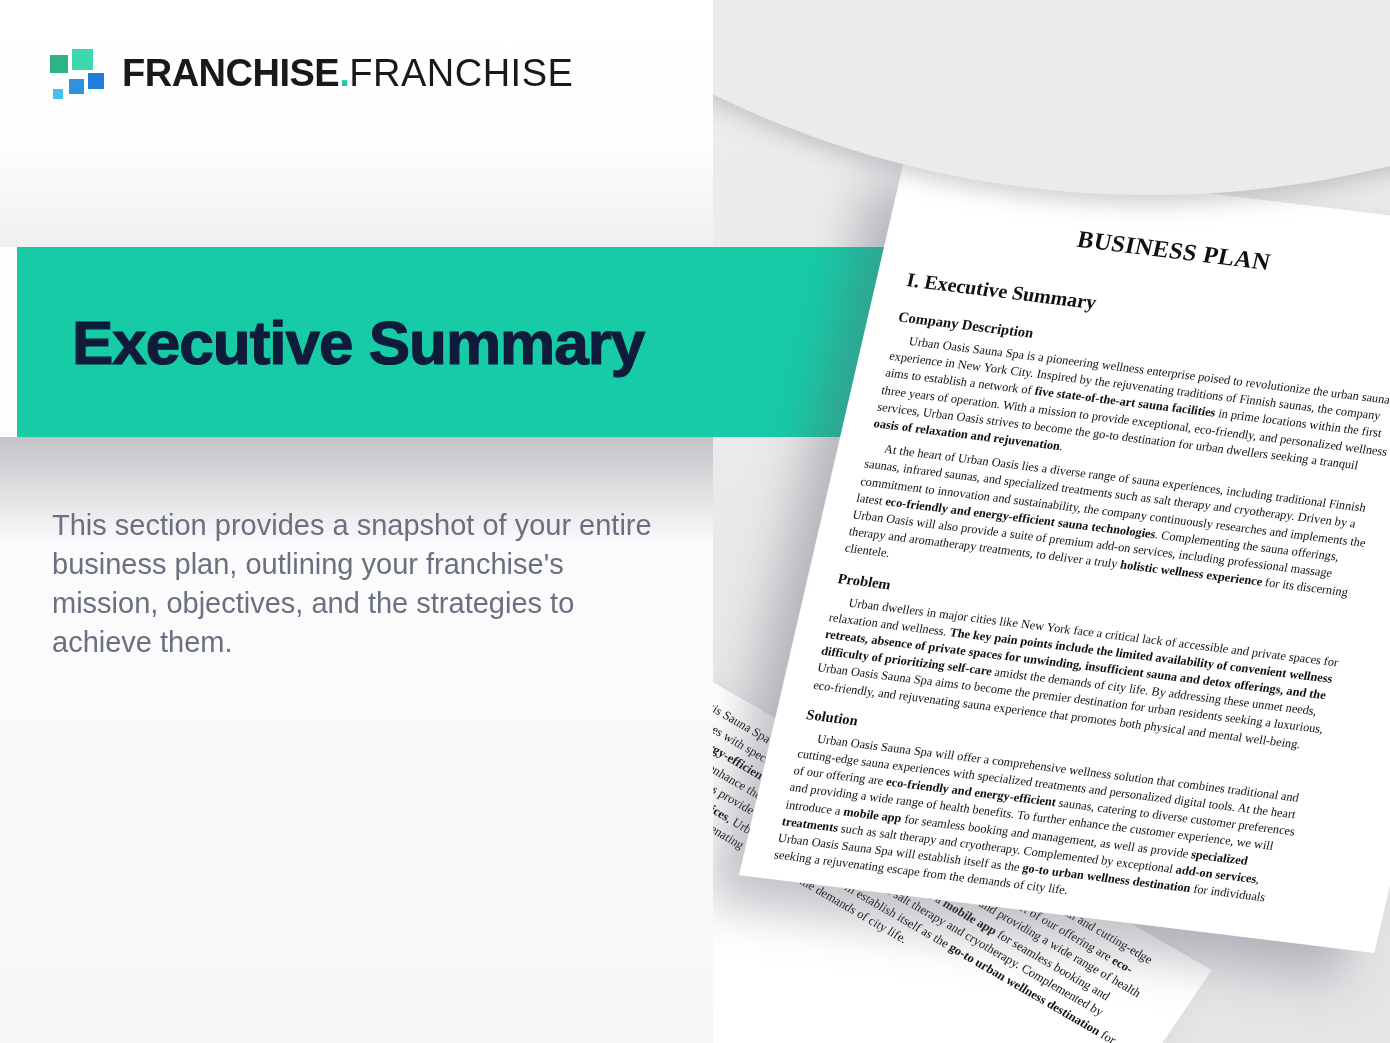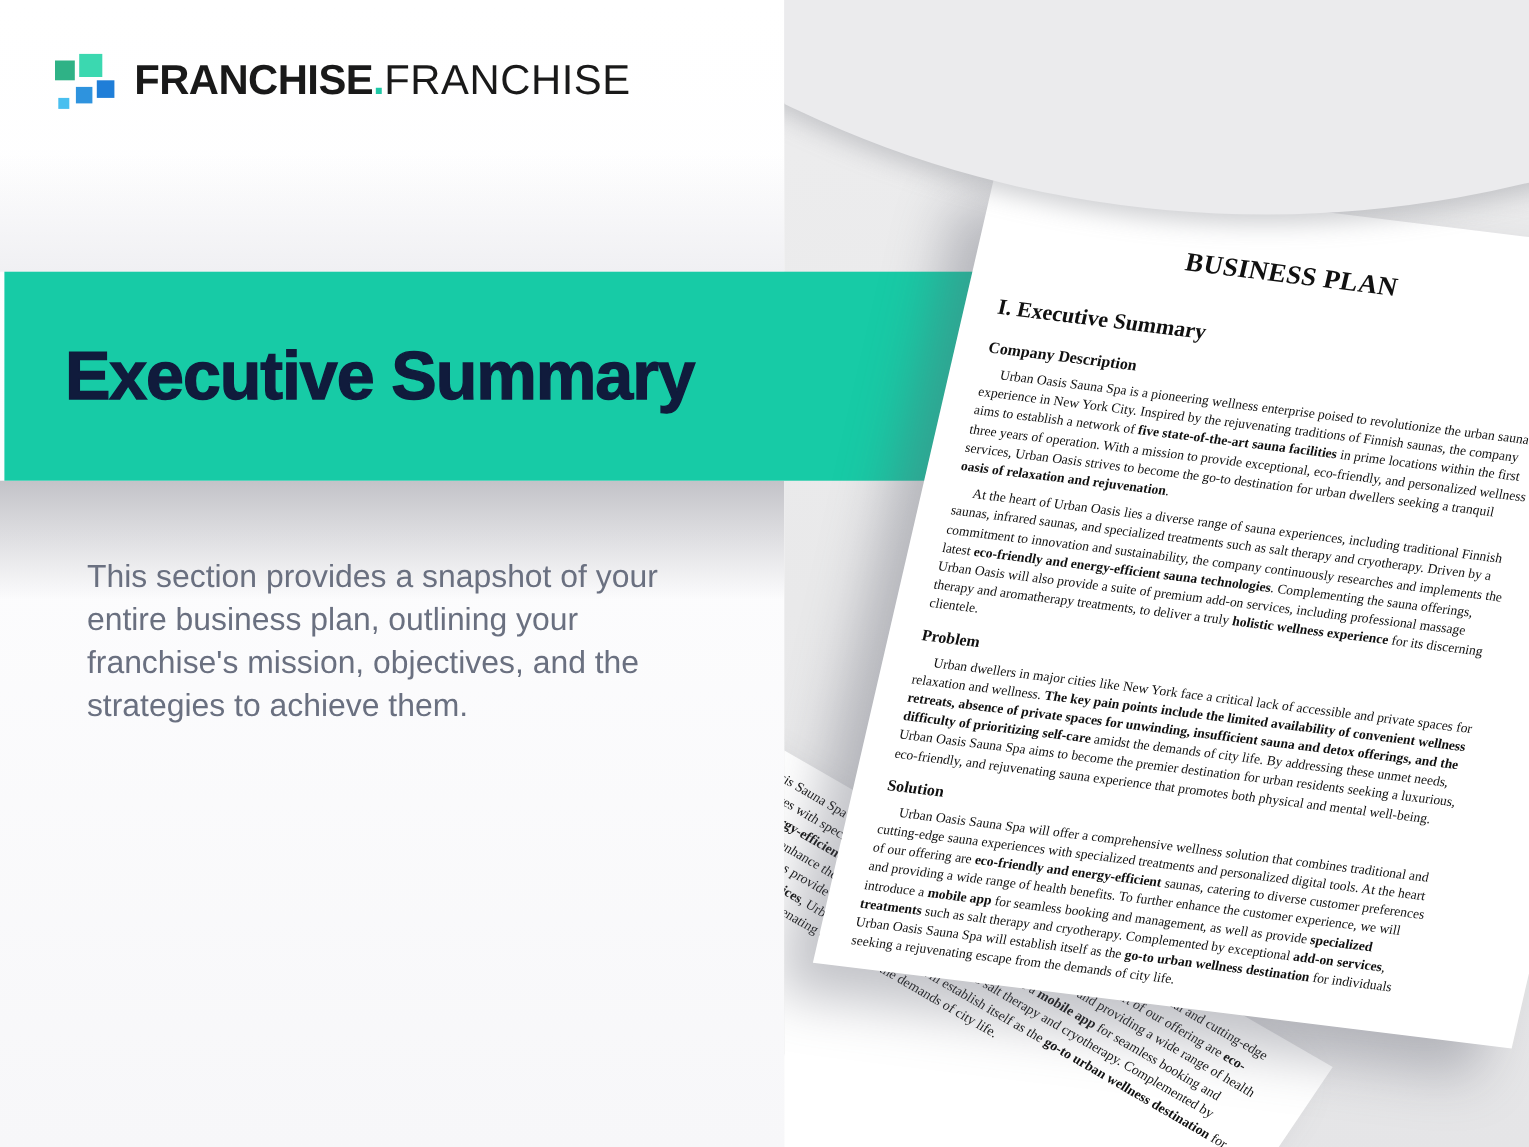--- a/index.html
+++ b/index.html
@@ -24,28 +24,28 @@
   .sq-teal      { left:24px; top:5px;  width:21px; height:21px; background:#3bd8b0; }
   .sq-lightblue { left:5px;  top:45px; width:10px; height:10px; background:#49bfef; }
   .sq-midblue   { left:21px; top:35px; width:15px; height:15px; background:#2e93de; }
   .sq-deepblue  { left:40px; top:29px; width:16px; height:16px; background:#1f7ed8; }
   .logo-text { font-size:38px; letter-spacing:-.5px; color:#191919; white-space:nowrap; }
   .logo-text .w1 { font-weight:700; }
   .logo-text .dot { font-weight:700; color:#1fc8a6; }
   .logo-text .w2 { font-weight:400; letter-spacing:.5px; }
 
   
-  .banner { position:absolute; left:4px; top:247px; width:962px; height:190px;
+  .banner { position:absolute; left:17px; top:247px; width:962px; height:190px;
     background:#17cba6; z-index:2; display:flex; align-items:center; }
   .banner-title { padding-left:55px; font-size:62px; font-weight:800; letter-spacing:-1px;
     color:#101b3c; -webkit-text-stroke:1.2px #101b3c; }
 
   
   .intro { position:absolute; left:52px; top:506px; width:618px; z-index:4; }
-  .intro p { font-size:29px; line-height:39px; color:#6a7080; margin-bottom:37px;margin-left:27px; }
+  .intro p { font-size:29px; line-height:39px; color:#6a7080; margin-bottom:37px; }
 
   
   .right-bg { position:absolute; left:713px; top:0; width:677px; height:1043px;
     background:linear-gradient(175deg,#ededee 0%,#e9e9ea 50%,#e5e5e7 100%); z-index:1; }
 
   .paper-stage { position:absolute; left:713px; top:0; width:677px; height:1043px;
     overflow:hidden; z-index:3; }
 
   .paper { position:absolute; background:#ffffff; transform-origin:0 0; }
 

